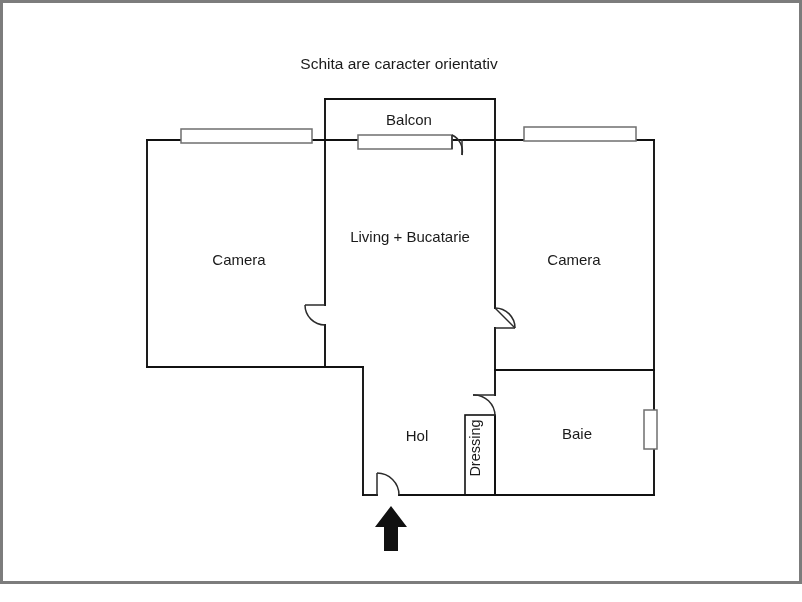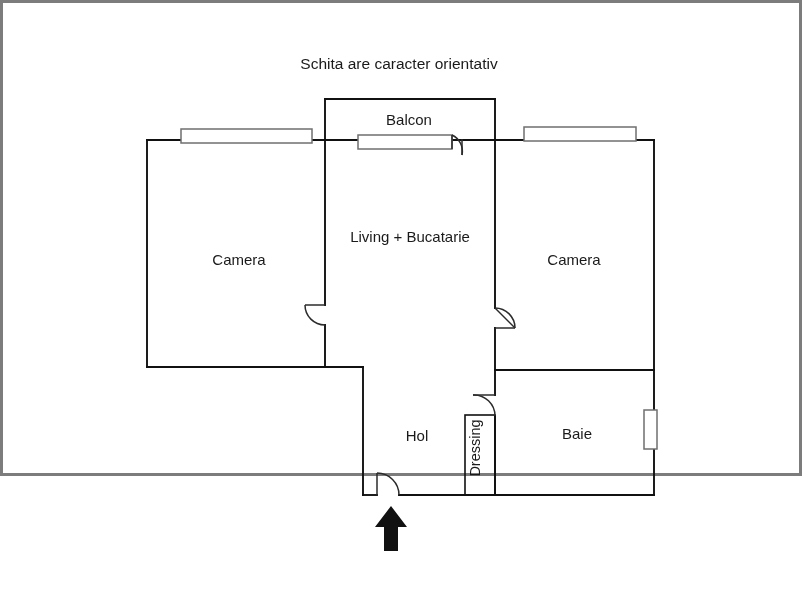--- a/index.html
+++ b/index.html
@@ -10,21 +10,21 @@
   }
   body {
     width: 802px;
     height: 602px;
     font-family: "Liberation Sans", sans-serif;
     overflow: hidden;
   }
   #page {
     position: relative;
     width: 802px;
-    height: 476px;
+    height: 584px;
     background: #ffffff;
     box-sizing: border-box;
     border: 3px solid #7c7c7c;
   }
   #plan-svg {
     position: absolute;
     left: 0;
     top: 0;
     width: 802px;
     height: 602px;

